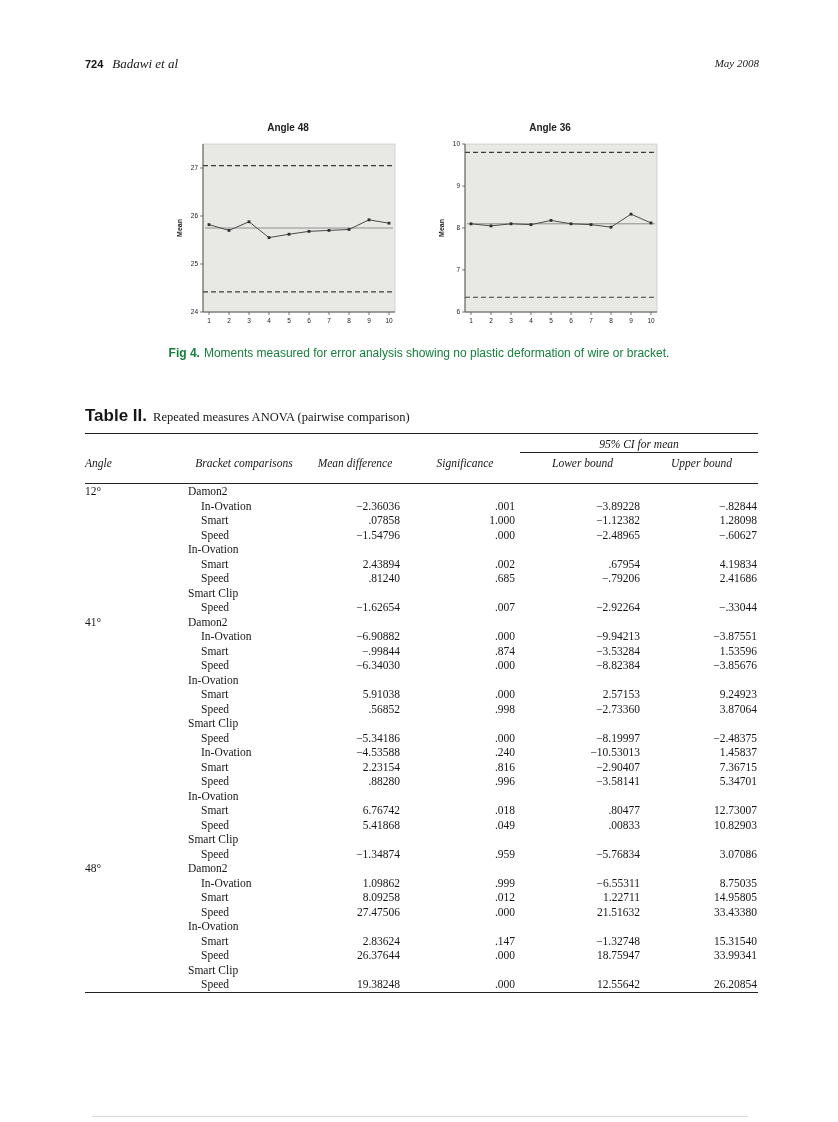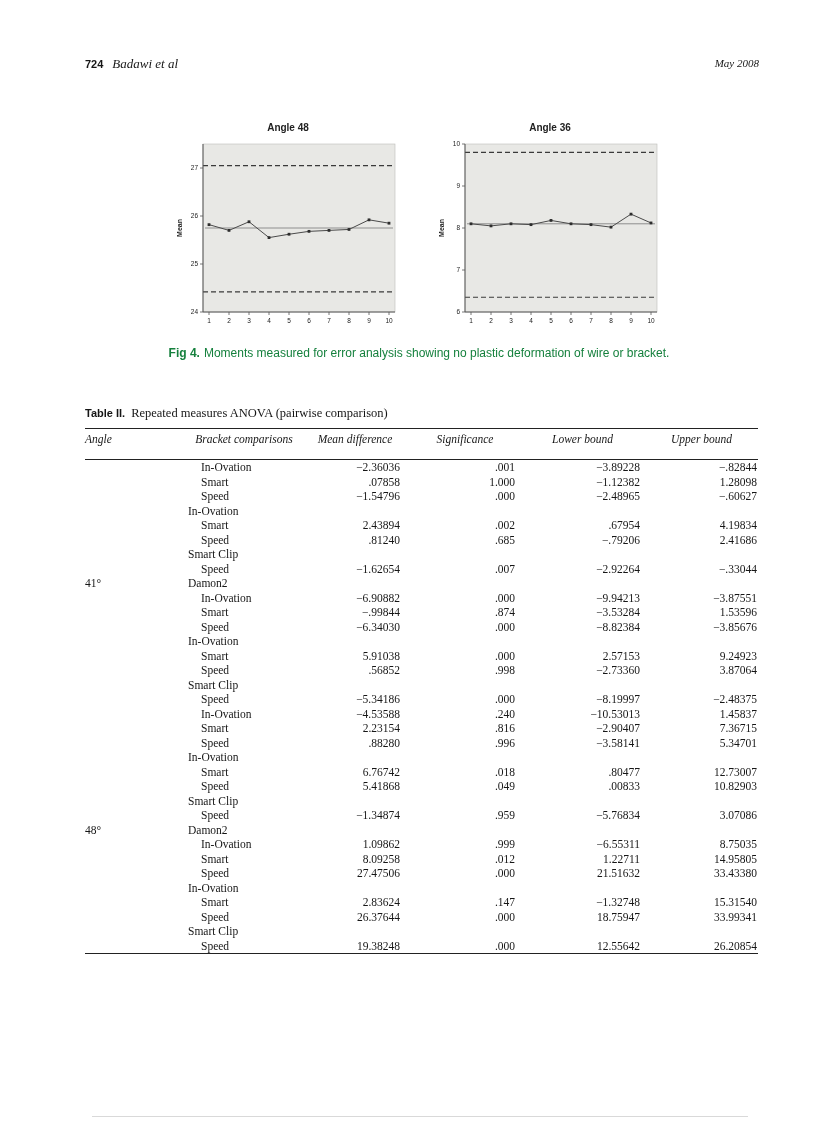--- a/index.html
+++ b/index.html
@@ -23,21 +23,21 @@
   .chart-svg{display:block;margin:0 auto;}
 
   
   .fig-caption{position:absolute;top:346px;left:0;width:838px;margin:0;text-align:center;
     font-family:"Liberation Sans", sans-serif;font-size:12px;color:#15803d;}
   .fig-label{font-weight:700;margin-right:4px;}
 
   
   .table-block{position:absolute;top:406px;left:85px;width:673px;}
   .table-title{margin:0 0 7px 0;font-size:12.5px;}
-  .table-label{font-family:"Liberation Sans", sans-serif;font-weight:700;font-size:11px;margin-right:6px;}
+  .table-label{font-family:"Liberation Sans", sans-serif;font-weight:700;font-size:17px;margin-right:6px;}
   table.anova{width:100%;border-collapse:collapse;table-layout:fixed;
     border-top:1.4px solid #222;border-bottom:1.4px solid #222;font-size:11.5px;}
   col.w-angle{width:103px;} col.w-bracket{width:112px;} col.w-mean{width:110px;}
   col.w-sig{width:110px;} col.w-lower{width:125px;} col.w-upper{width:113px;}
   .ci-spacer{border:none;padding:0;}
   .ci-head{font-style:italic;font-weight:400;text-align:center;border-bottom:1px solid #222;padding:4px 0 2px;}
   .cols-row th{font-style:italic;font-weight:400;border-bottom:1px solid #222;padding:4px 0 14px;text-align:center;}
   th.h-angle{text-align:left;}
   tbody td{padding:1px 0 0 0;line-height:13.5px;vertical-align:bottom;overflow:hidden;white-space:nowrap;}
   td.c-bracket.lvl1{padding-left:0;}
@@ -183,31 +183,43 @@
     <table class="anova">
       <colgroup>
         <col class="w-angle">
           <col class="w-bracket">
           <col class="w-mean">
           <col class="w-sig">
           <col class="w-lower">
           <col class="w-upper">
       </colgroup>
       <thead>
+        <tr>
+          <th class="ci-spacer" colspan="4"></th>
+          <th class="ci-head" colspan="2">95% CI for mean</th>
+        </tr>
         <tr class="cols-row">
           <th class="h-angle">Angle</th>
           <th>Bracket comparisons</th>
           <th>Mean difference</th>
           <th>Significance</th>
           <th>Lower bound</th>
           <th>Upper bound</th>
         </tr>
       </thead>
       <tbody>
           <tr>
+            <td class="c-angle">12°</td>
+            <td class="c-bracket lvl1">Damon2</td>
+            <td class="c-num c-mean"></td>
+            <td class="c-num c-sig"></td>
+            <td class="c-num c-lower"></td>
+            <td class="c-num c-upper"></td>
+          </tr>
+          <tr>
             <td class="c-angle"></td>
             <td class="c-bracket lvl2">In-Ovation</td>
             <td class="c-num c-mean">−2.36036</td>
             <td class="c-num c-sig">.001</td>
             <td class="c-num c-lower">−3.89228</td>
             <td class="c-num c-upper">−.82844</td>
           </tr>
           <tr>
             <td class="c-angle"></td>
             <td class="c-bracket lvl2">Smart</td>

